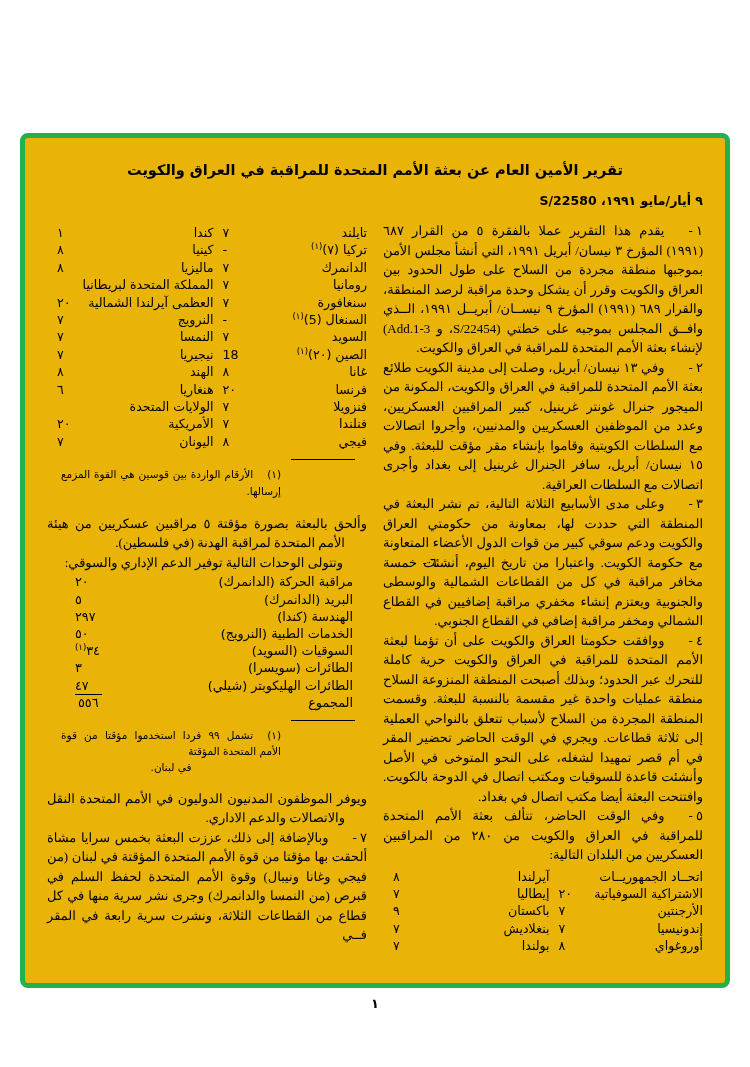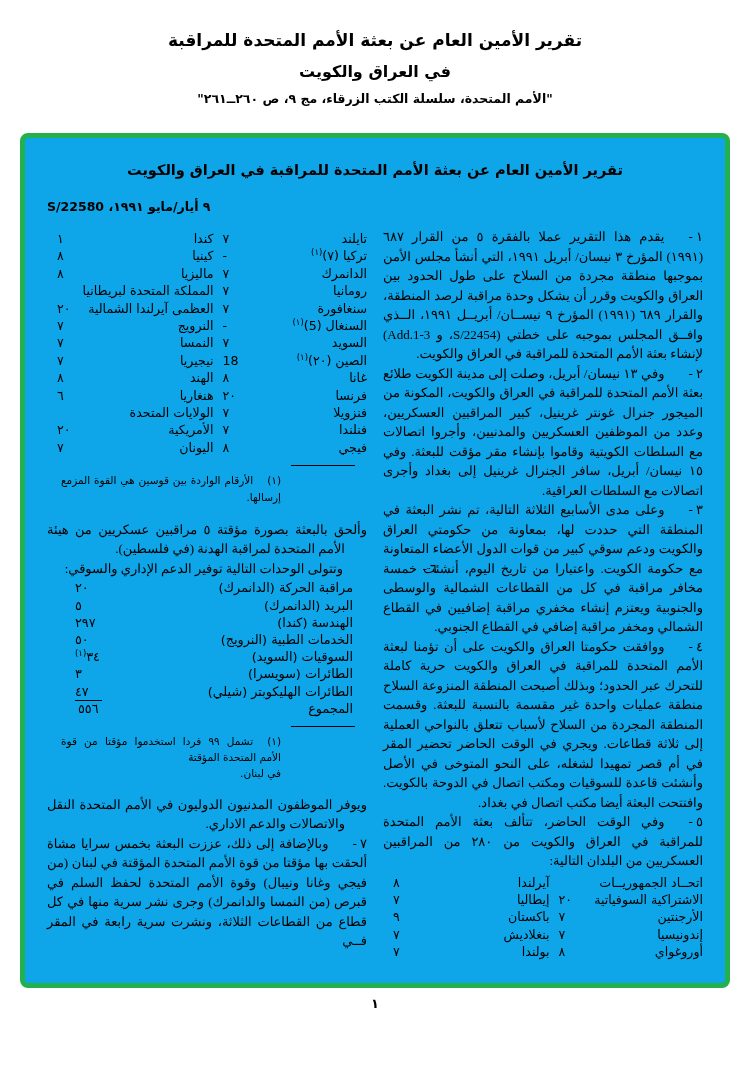--- a/index.html
+++ b/index.html
@@ -21,24 +21,24 @@
   .src { font-size: 12.5px; font-weight: bold; margin: 0; }
 
   
   .doc-box {
     position: absolute; top: 133px; left: 20px;
     width: 710px; height: 855px;
     box-sizing: border-box;
     border: 5px solid var(--green);
     border-radius: 8px;
     padding: 18px 22px 0 22px;
-    background: #0ea5e9;
+    background: #eab308;
   }
   .doc-title { text-align: center; font-weight: bold; font-size: 14.5px; margin: 6px 0 0; }
-  .doc-ref  { text-align: left; font-weight: bold; font-size: 12.5px; margin: 21px 0 0; }
+  .doc-ref  { text-align: right; font-weight: bold; font-size: 12.5px; margin: 15px 0 0; }
 
   .cols { display: flex; flex-direction: row; gap: 16px; margin-top: 13px; }
   .col { flex: 1 1 0; min-width: 0; font-size: 13px; line-height: 1.5; text-align: justify; }
 
   p.bp { margin: 0; font-family: Liberation Serif, serif; }
   .pnum { display: inline-block; margin-left: 24px; white-space: nowrap; }
   .hang22 { padding-right: 22px; text-indent: -22px; }
   .hang70 { padding-right: 70px; text-indent: -70px; }
 
   
@@ -55,38 +55,33 @@
   table.units td:first-child { text-align: right; }
   table.units td:last-child  { width: 60px; text-align: left; padding-left: 14px; }
   table.units tr:last-child td:last-child span { border-top: 1.4px solid #000; padding: 0 3px; margin-top: 36px; }
 
   sup { font-size: 8.5px; line-height: 0; }
 
   
   .fn-rule { width: 64px; border-top: 1.2px solid #000; margin: 9px 12px 6px 0; }
   .footnote { font-size: 10.5px; line-height: 1.55; padding: 0 86px 0 14px; text-align: justify; }
   .fn-marker { margin-left: 14px; }
-  .fn-cont { text-align: right; }
+  .fn-cont { text-align: center; }
 
   .spacer-s { height: 13px; }
   .spacer-m { height: 15px; }
 
   
   .page-num { position: absolute; top: 996px; left: 0; width: 100%; text-align: center; font-size: 13px; font-weight: bold; }
 </style>
 </head>
 <body>
 
 <div class="page">
 
-  <header class="header">
-    <div class="h1">تقرير الأمين العام عن بعثة الأمم المتحدة للمراقبة</div>
-    <div class="h2">في العراق والكويت</div>
-    <div class="src">"الأمم المتحدة، سلسلة الكتب الزرقاء، مج ٩، ص ٢٦٠ــ٢٦١"</div>
-  </header>
 
   <section class="doc-box">
     <div class="doc-title">تقرير الأمين العام عن بعثة الأمم المتحدة للمراقبة في العراق والكويت</div>
     <div class="doc-ref">٩ أيار/مايو ١٩٩١، S/22580</div>
 
     <div class="cols">
 
       <div class="col">
         <p class="bp"><span class="pnum">١ -</span><span>يقدم هذا التقرير عملا بالفقرة ٥ من القرار ٦٨٧ (١٩٩١) المؤرخ ٣ نيسان/ أبريل ١٩٩١، التي أنشأ مجلس الأمن بموجبها منطقة مجردة من السلاح على طول الحدود بين العراق والكويت وقرر أن يشكل وحدة مراقبة لرصد المنطقة، والقرار ٦٨٩ (١٩٩١) المؤرخ ٩ نيســان/ أبريــل ١٩٩١، الــذي وافــق المجلس بموجبه على خطتي (S/22454، و Add.1-3) لإنشاء بعثة الأمم المتحدة للمراقبة في العراق والكويت.</span></p>
         <p class="bp"><span class="pnum">٢ -</span><span>وفي ١٣ نيسان/ أبريل، وصلت إلى مدينة الكويت طلائع بعثة الأمم المتحدة للمراقبة في العراق والكويت، المكونة من الميجور جنرال غونتر غرينيل، كبير المراقبين العسكريين، وعدد من الموظفين العسكريين والمدنيين، وأجروا اتصالات مع السلطات الكويتية وقاموا بإنشاء مقر مؤقت للبعثة. وفي ١٥ نيسان/ أبريل، سافر الجنرال غرينيل إلى بغداد وأجرى اتصالات مع السلطات العراقية.</span></p>

